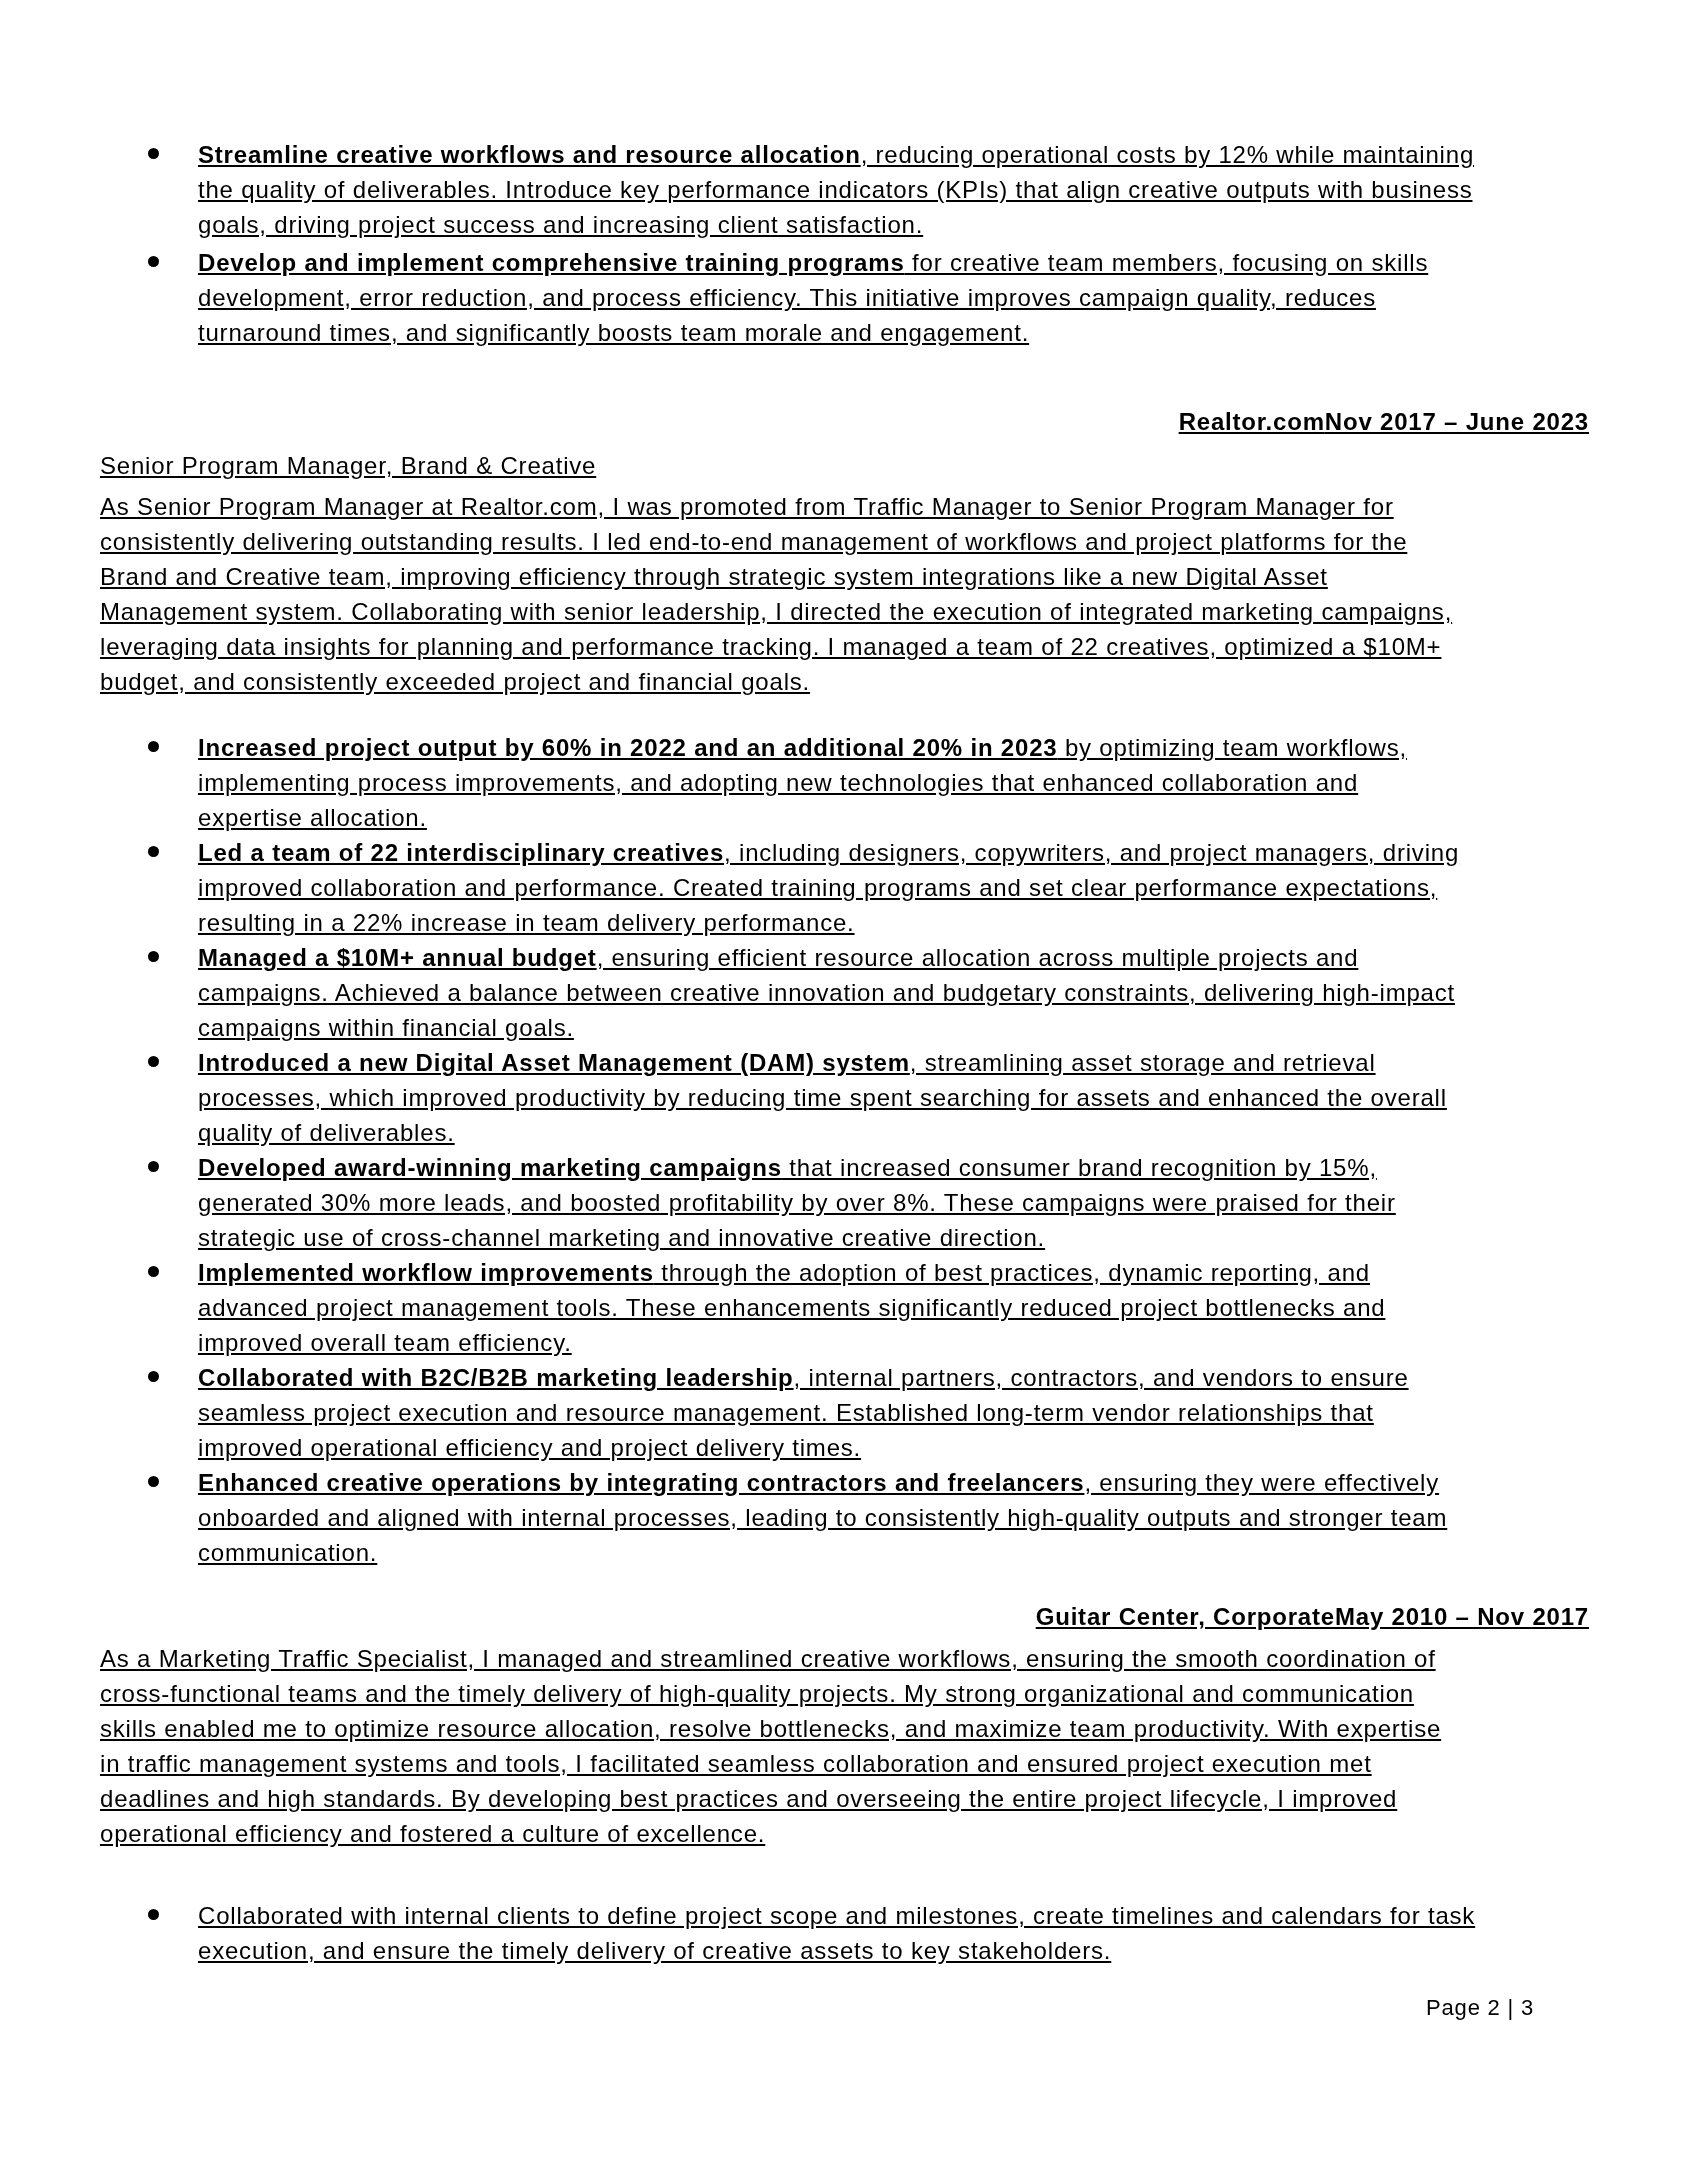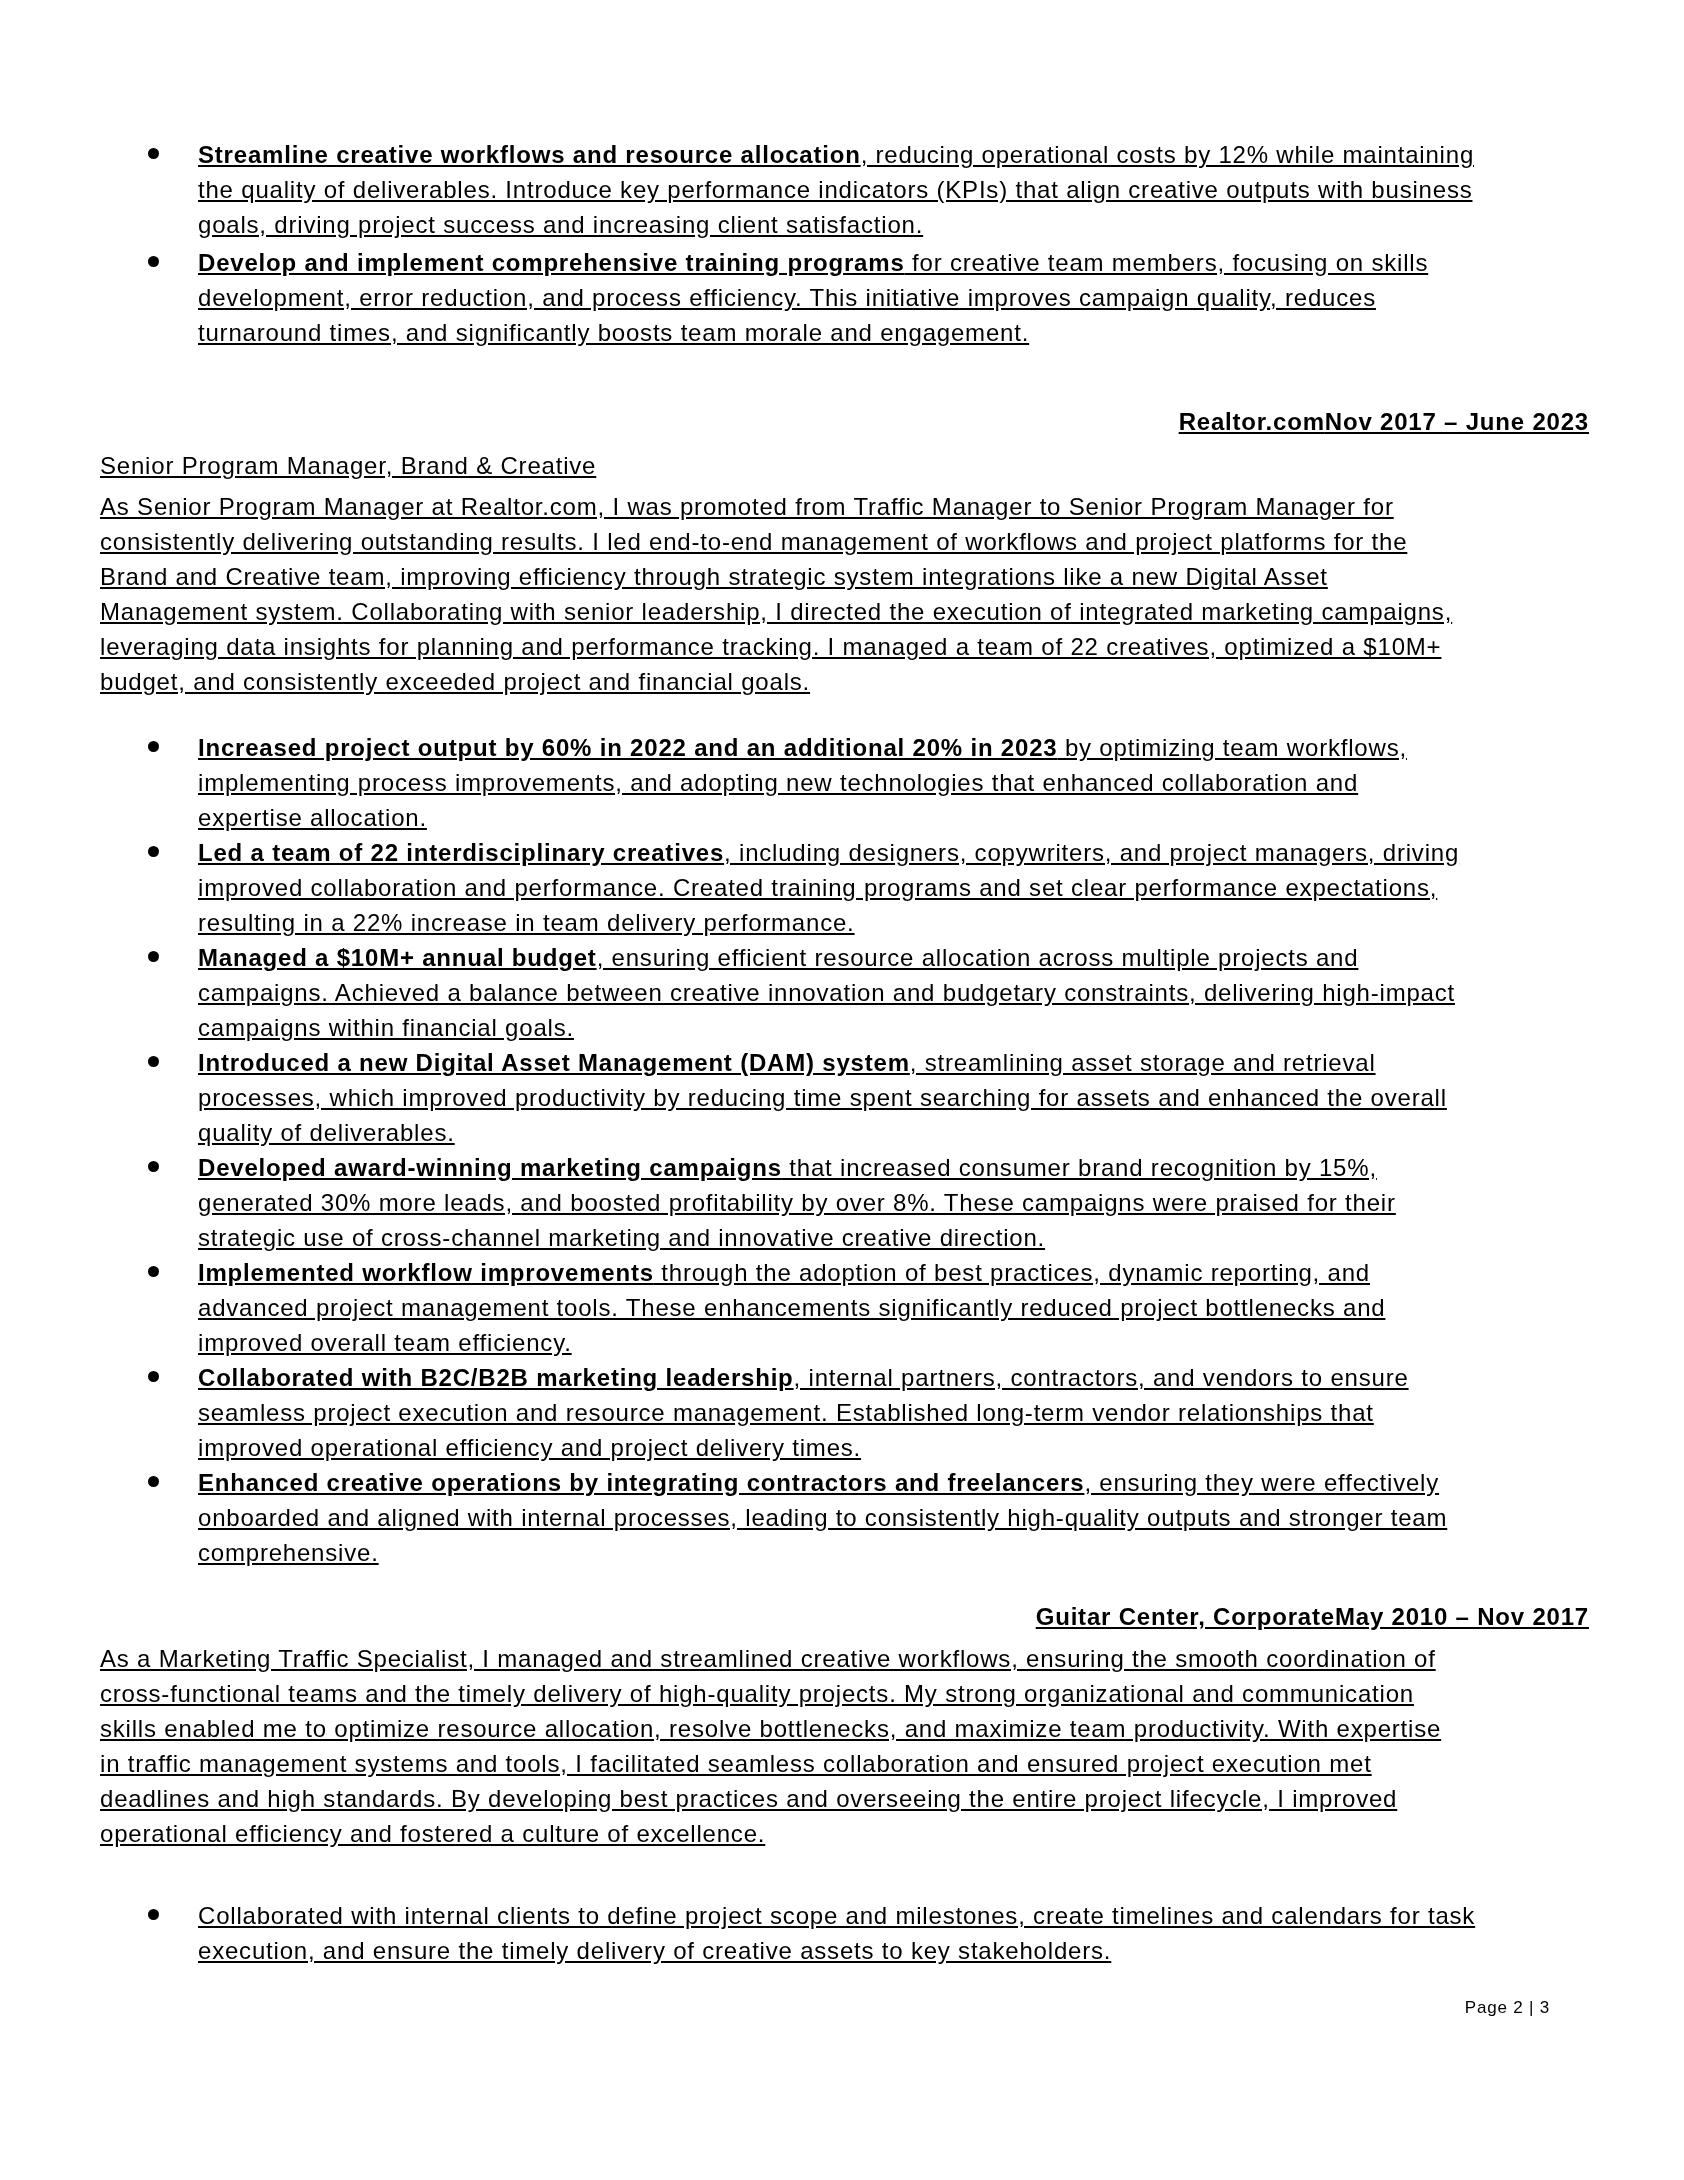--- a/index.html
+++ b/index.html
@@ -6,21 +6,21 @@
   body { width:1685px; height:2181px; position:relative; overflow:hidden;
          font-family:"Liberation Sans", sans-serif; color:#000000; }
   .blk { position:absolute; left:100px; right:96px; font-size:24px; line-height:35px;
          letter-spacing:0.8px; white-space:nowrap;text-decoration:underline; }
   .ln { display:block; height:35px; }
   .b { font-weight:bold; }
   .bullet-blk { left:198px; }
   .dot { position:absolute; left:-50px; top:11px; width:11px; height:11px; border-radius:50%; background:#000; }
   .bitem { position:relative; }
   .hdr { display:flex; justify-content:flex-end; font-weight:bold; }
-  .pageno { position:absolute; right:135px; top:1991px; font-size:17px; line-height:34px; letter-spacing:0.8px;
+  .pageno { position:absolute; right:151px; top:1991px; font-size:22px; line-height:34px; letter-spacing:0.8px;
             font-family:"Liberation Sans", sans-serif; white-space:nowrap; }
 </style>
 </head>
 <body>
 
 <div class="blk bullet-blk" style="top:137px;">
   <div class="bitem">
     <span class="dot"></span>
     <span class="ln"><span class="b">Streamline creative workflows and resource allocation</span><span>, reducing operational costs by 12% while maintaining</span></span>
     <span class="ln">the quality of deliverables. Introduce key performance indicators (KPIs) that align creative outputs with business</span>
@@ -90,21 +90,21 @@
   <div class="bitem">
     <span class="dot"></span>
     <span class="ln"><span class="b">Collaborated with B2C/B2B marketing leadership</span><span>, internal partners, contractors, and vendors to ensure</span></span>
     <span class="ln">seamless project execution and resource management. Established long-term vendor relationships that</span>
     <span class="ln">improved operational efficiency and project delivery times.</span>
   </div>
   <div class="bitem">
     <span class="dot"></span>
     <span class="ln"><span class="b">Enhanced creative operations by integrating contractors and freelancers</span><span>, ensuring they were effectively</span></span>
     <span class="ln">onboarded and aligned with internal processes, leading to consistently high-quality outputs and stronger team</span>
-    <span class="ln">comprehensive.</span>
+    <span class="ln">communication.</span>
   </div>
 </div>
 
 <div class="blk hdr" style="top:1599px;">
   <span>Guitar Center, Corporate</span>
   <span>May 2010 – Nov 2017</span>
 </div>
 <div class="blk" style="top:1641px;">
   <span class="ln">As a Marketing Traffic Specialist, I managed and streamlined creative workflows, ensuring the smooth coordination of</span>
   <span class="ln">cross-functional teams and the timely delivery of high-quality projects. My strong organizational and communication</span>

